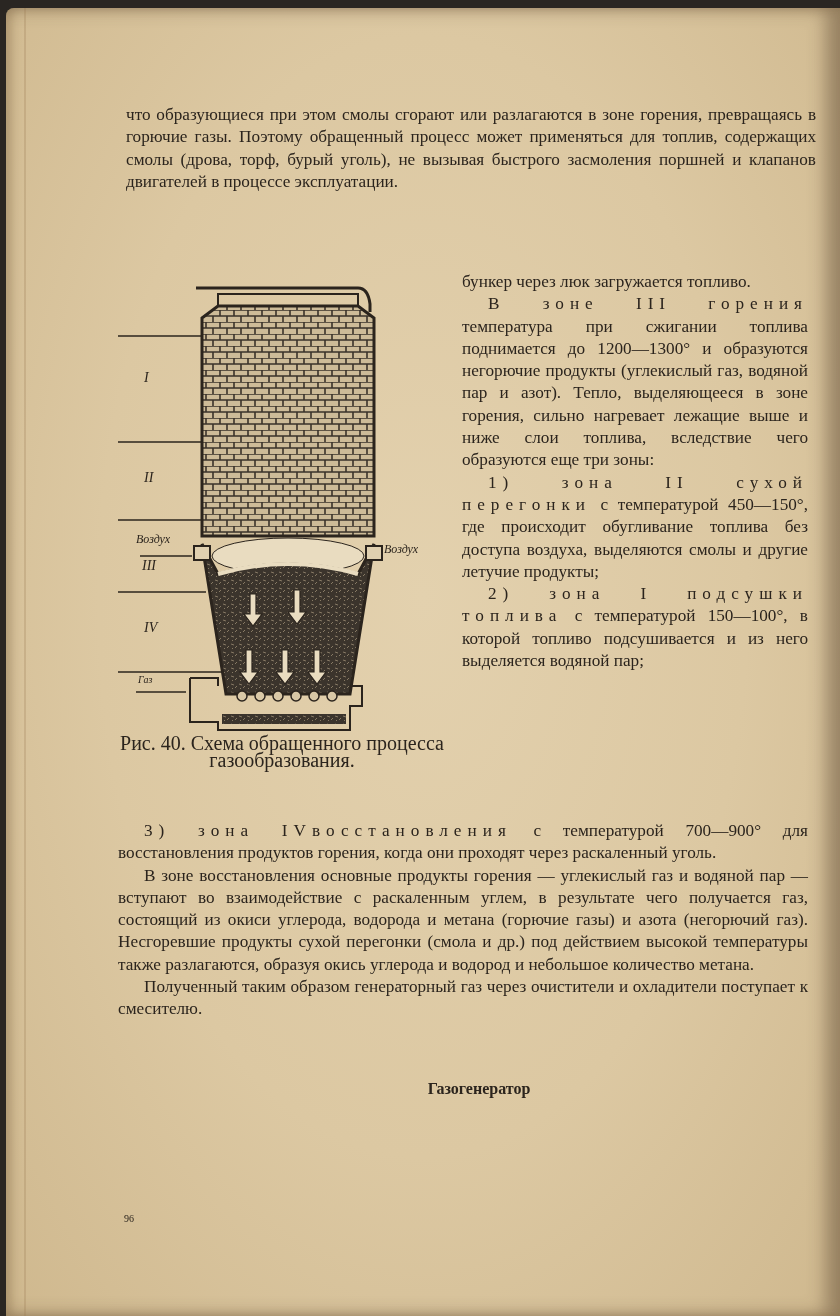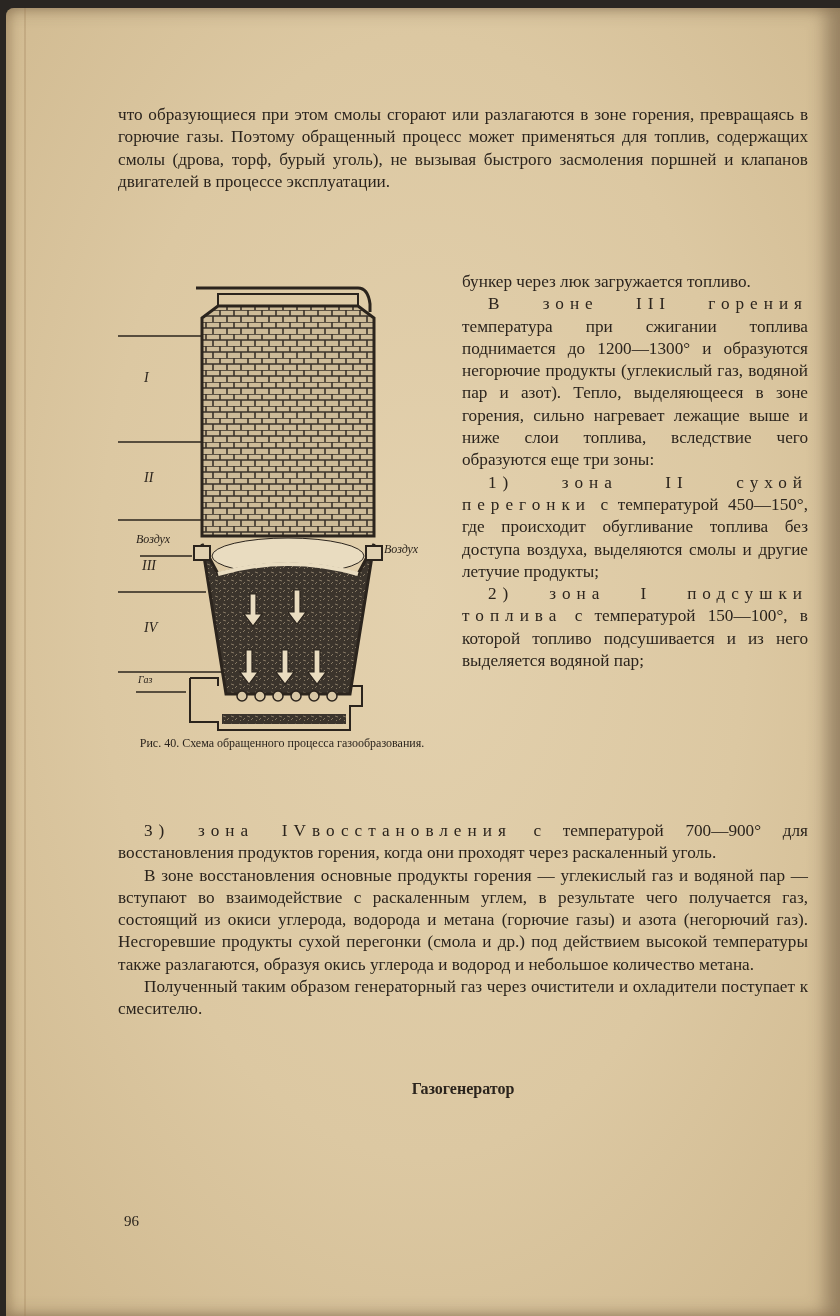--- a/index.html
+++ b/index.html
@@ -16,32 +16,32 @@
   }
   .page::before {
     content:""; position:absolute; left:18px; top:0; bottom:0; width:2px;
     background:rgba(150,120,80,0.25);
   }
   .text { color:#2b241d; font-size:17.2px; line-height:22.3px; text-align:justify; }
   .block { position:absolute; }
   p { margin:0; }
   .indent { text-indent:26px; }
   .spaced { letter-spacing:6px; }
-  .caption { font-size:12px; line-height:17px; color:#2b241d; }
+  .caption { font-size:20px; line-height:17px; color:#2b241d; }
   .heading { font-weight:bold; font-size:16px; text-align:center; color:#2b241d; }
-  .pagenum { position:absolute; left:118px; top:1205px; font-size:15px; color:#2b241d; }
+  .pagenum { position:absolute; left:118px; top:1205px; font-size:10px; color:#2b241d; }
   .fig { position:absolute; left:112px; top:266px; width:320px; height:460px; }
   .fig-label { position:absolute; font-style:italic; font-size:14px; color:#2b241d; }
 </style>
 </head>
 <body>
 
 <div class="page">
 
-  <div class="block text" style="left:112px; top:96px; width:690px;">
+  <div class="block text" style="left:120px; top:96px; width:690px;">
     <p>что образующиеся при этом смолы сгорают или разлагаются в зоне горения, превращаясь в горючие газы. Поэтому обращенный процесс может применяться для топлив, содержащих смолы (дрова, торф, бурый уголь), не вызывая быстрого засмоления поршней и клапанов двигателей в процессе эксплуатации.</p>
   </div>
 
   <div class="block text" style="left:456px; top:263px; width:346px;">
     <p>бункер через люк загружается топливо.</p>
     <p class="indent"><span class="spaced">В зоне III горения</span> <span>температура при сжигании топлива поднимается до 1200—1300° и образуются негорючие продукты (углекислый газ, водяной пар и азот). Тепло, выделяющееся в зоне горения, сильно нагревает лежащие выше и ниже слои топлива, вследствие чего образуются еще три зоны:</span></p>
     <p class="indent"><span class="spaced">1) зона II сухой перегонки</span> <span>с температурой 450—150°, где происходит обугливание топлива без доступа воздуха, выделяются смолы и другие летучие продукты;</span></p>
     <p class="indent"><span class="spaced">2) зона I подсушки топлива</span> <span>с температурой 150—100°, в которой топливо подсушивается и из него выделяется водяной пар;</span></p>
   </div>
 
@@ -111,17 +111,17 @@
   </div>
 
   <div class="block caption" style="left:106px; top:727px; width:340px; text-align:center;">Рис. 40. Схема обращенного процесса газообразования.</div>
 
   <div class="block text" style="left:112px; top:789px; width:690px;margin-top:23px;">
     <p class="indent"><span class="spaced">3) зона IVвосстановления</span><span> с температурой 700—900° для восстановления продуктов горения, когда они проходят через раскаленный уголь.</span></p>
     <p class="indent">В зоне восстановления основные продукты горения — углекислый газ и водяной пар — вступают во взаимодействие с раскаленным углем, в результате чего получается газ, состоящий из окиси углерода, водорода и метана (горючие газы) и азота (негорючий газ). Несгоревшие продукты сухой перегонки (смола и др.) под действием высокой температуры также разлагаются, образуя окись углерода и водород и небольшое количество метана.</p>
     <p class="indent">Полученный таким образом генераторный газ через очистители и охладители поступает к смесителю.</p>
   </div>
 
-  <div class="block heading" style="left:112px; top:1072px; width:690px;">Газогенератор</div>
+  <div class="block heading" style="left:128px; top:1072px; width:690px;">Газогенератор</div>
 
 
   <div class="pagenum">96</div>
 </div>
 
 </body></html>

